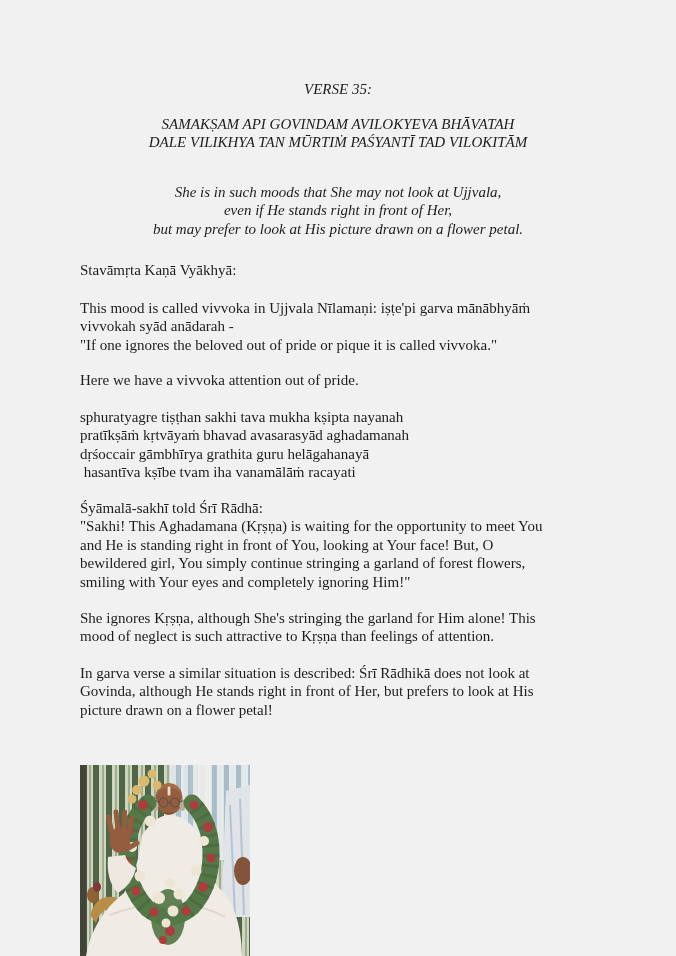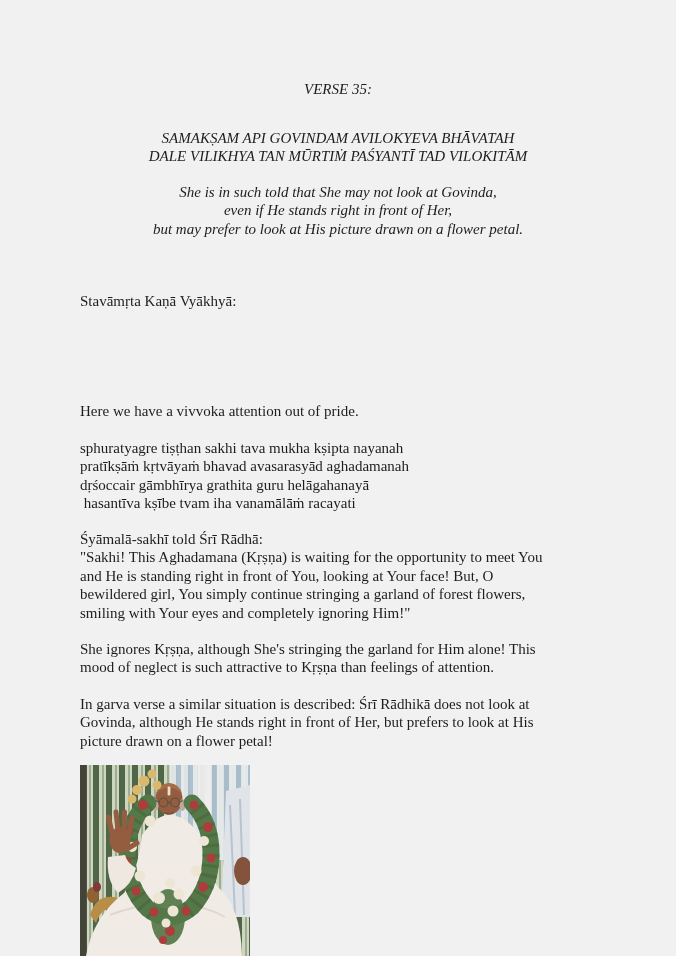--- a/index.html
+++ b/index.html
@@ -9,43 +9,46 @@
     background:#f1f1f1;
     font-family:Liberation Serif, serif;
     font-size:15px;
     line-height:18.4px;
     color:#1d1d1d;
     overflow:hidden;
   }
   .block { position:absolute; white-space:pre-line; }
   .centered { left:0; width:676px; text-align:center; }
   .italic { font-style:italic; }
-  .body-text { left:80px; width:546px; text-align:left;margin-top:31px; }
+  .body-text { left:80px; width:546px; text-align:left; }
   .photo {
     position:absolute; left:80px; top:765px;
     width:170px; height:191px;
   }
   .photo svg { display:block; }
 </style>
 </head>
 <body>
 
 <div class="page">
 
   <div class="block centered italic" style="top:80px">VERSE 35:</div>
 
-  <div class="block centered italic" style="top:129px">SAMAKṢAM API GOVINDAM AVILOKYEVA BHĀVATAH
+  <div class="block centered italic" style="top:115px">SAMAKṢAM API GOVINDAM AVILOKYEVA BHĀVATAH
 DALE VILIKHYA TAN MŪRTIṀ PAŚYANTĪ TAD VILOKITĀM</div>
 
-  <div class="block centered italic" style="top:183px">She is in such told that She may not look at Govinda,
+  <div class="block centered italic" style="top:183px">She is in such moods that She may not look at Ujjvala,
 even if He stands right in front of Her,
 but may prefer to look at His picture drawn on a flower petal.</div>
 
   <div class="block body-text" style="top:261px">Stavāmṛta Kaṇā Vyākhyā:</div>
 
+  <div class="block body-text" style="top:299px">This mood is called vivvoka in Ujjvala Nīlamaṇi: iṣṭe'pi garva mānābhyāṁ
+vivvokah syād anādarah -
+"If one ignores the beloved out of pride or pique it is called vivvoka."</div>
 
   <div class="block body-text" style="top:371px">Here we have a vivvoka attention out of pride.</div>
 
   <div class="block body-text" style="top:408px">sphuratyagre tiṣṭhan sakhi tava mukha kṣipta nayanah
 pratīkṣāṁ kṛtvāyaṁ bhavad avasarasyād aghadamanah
 dṛśoccair gāmbhīrya grathita guru helāgahanayā
 &nbsp;hasantīva kṣībe tvam iha vanamālāṁ racayati</div>
 
   <div class="block body-text" style="top:499px">Śyāmalā-sakhī told Śrī Rādhā:
 "Sakhi! This Aghadamana (Kṛṣṇa) is waiting for the opportunity to meet You

